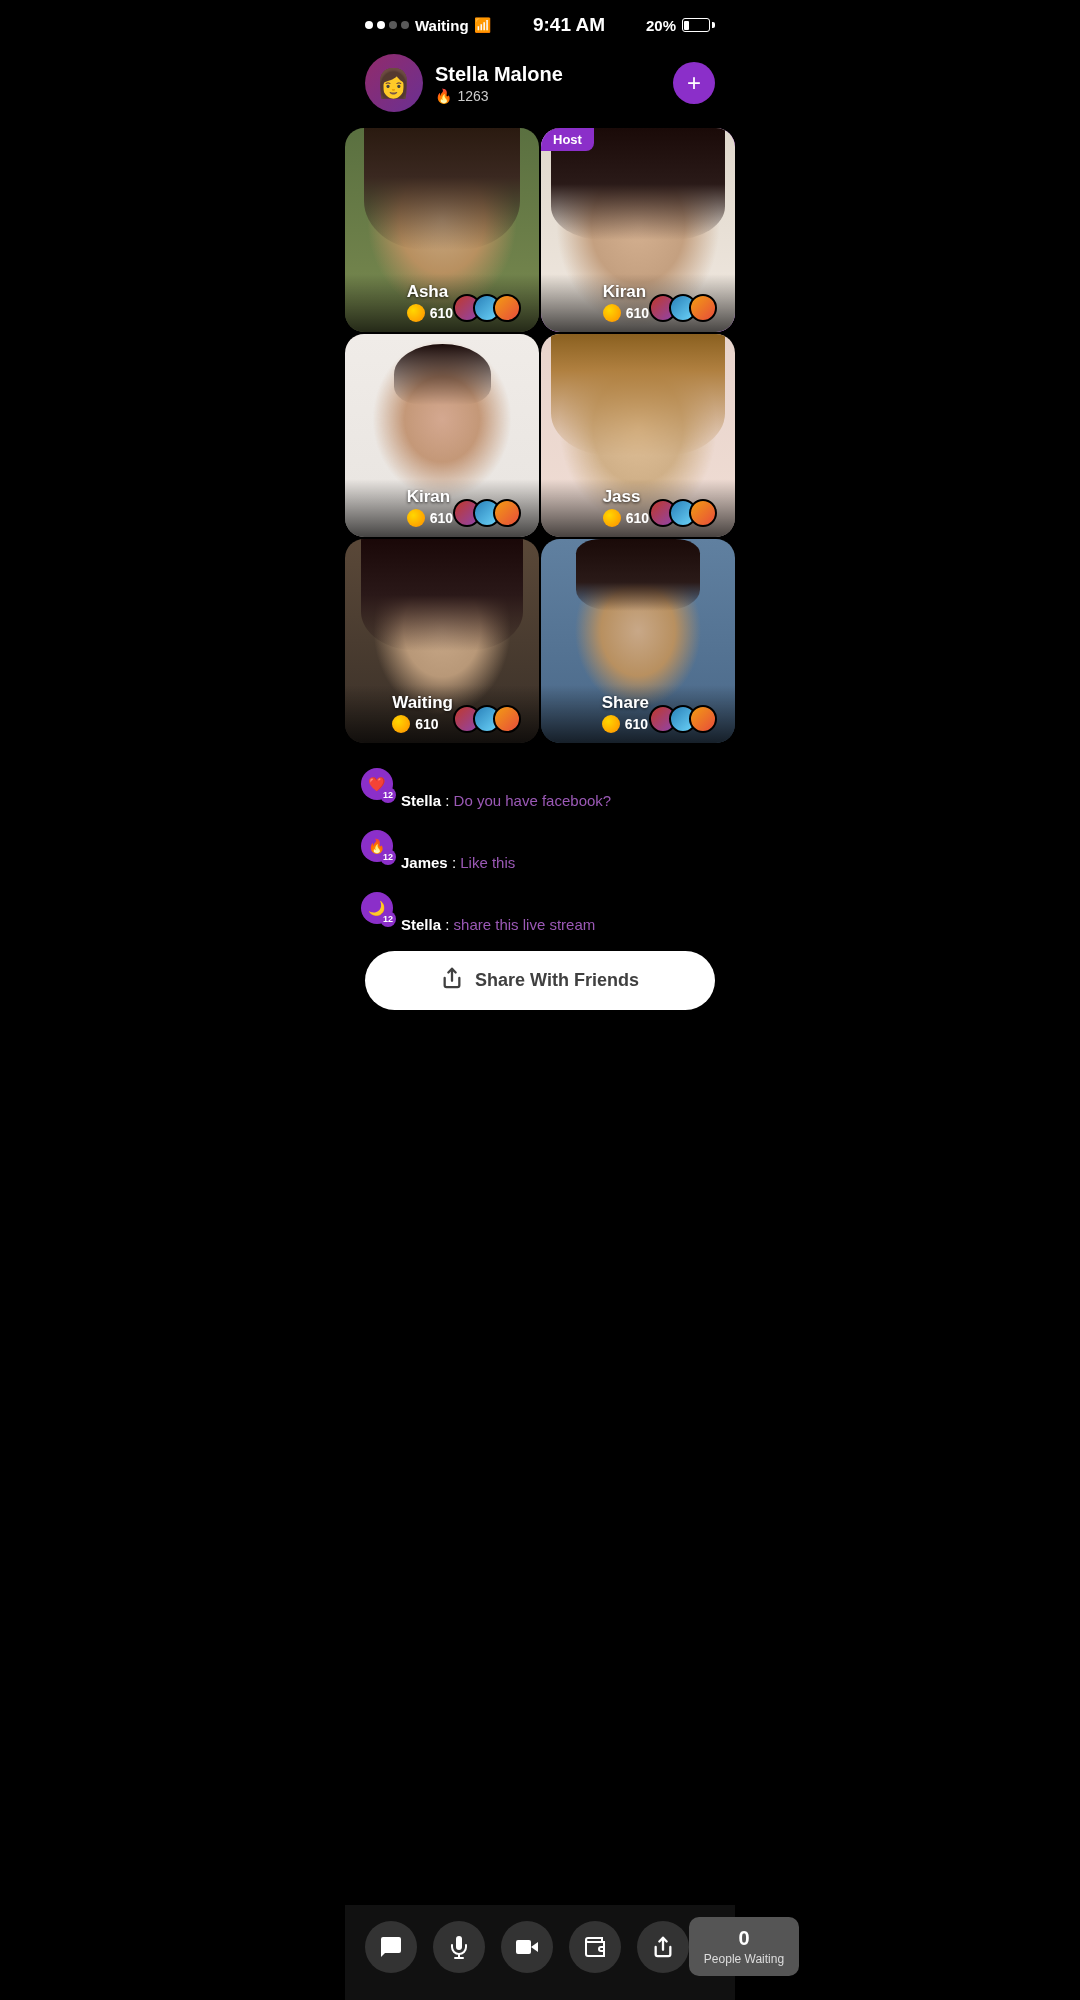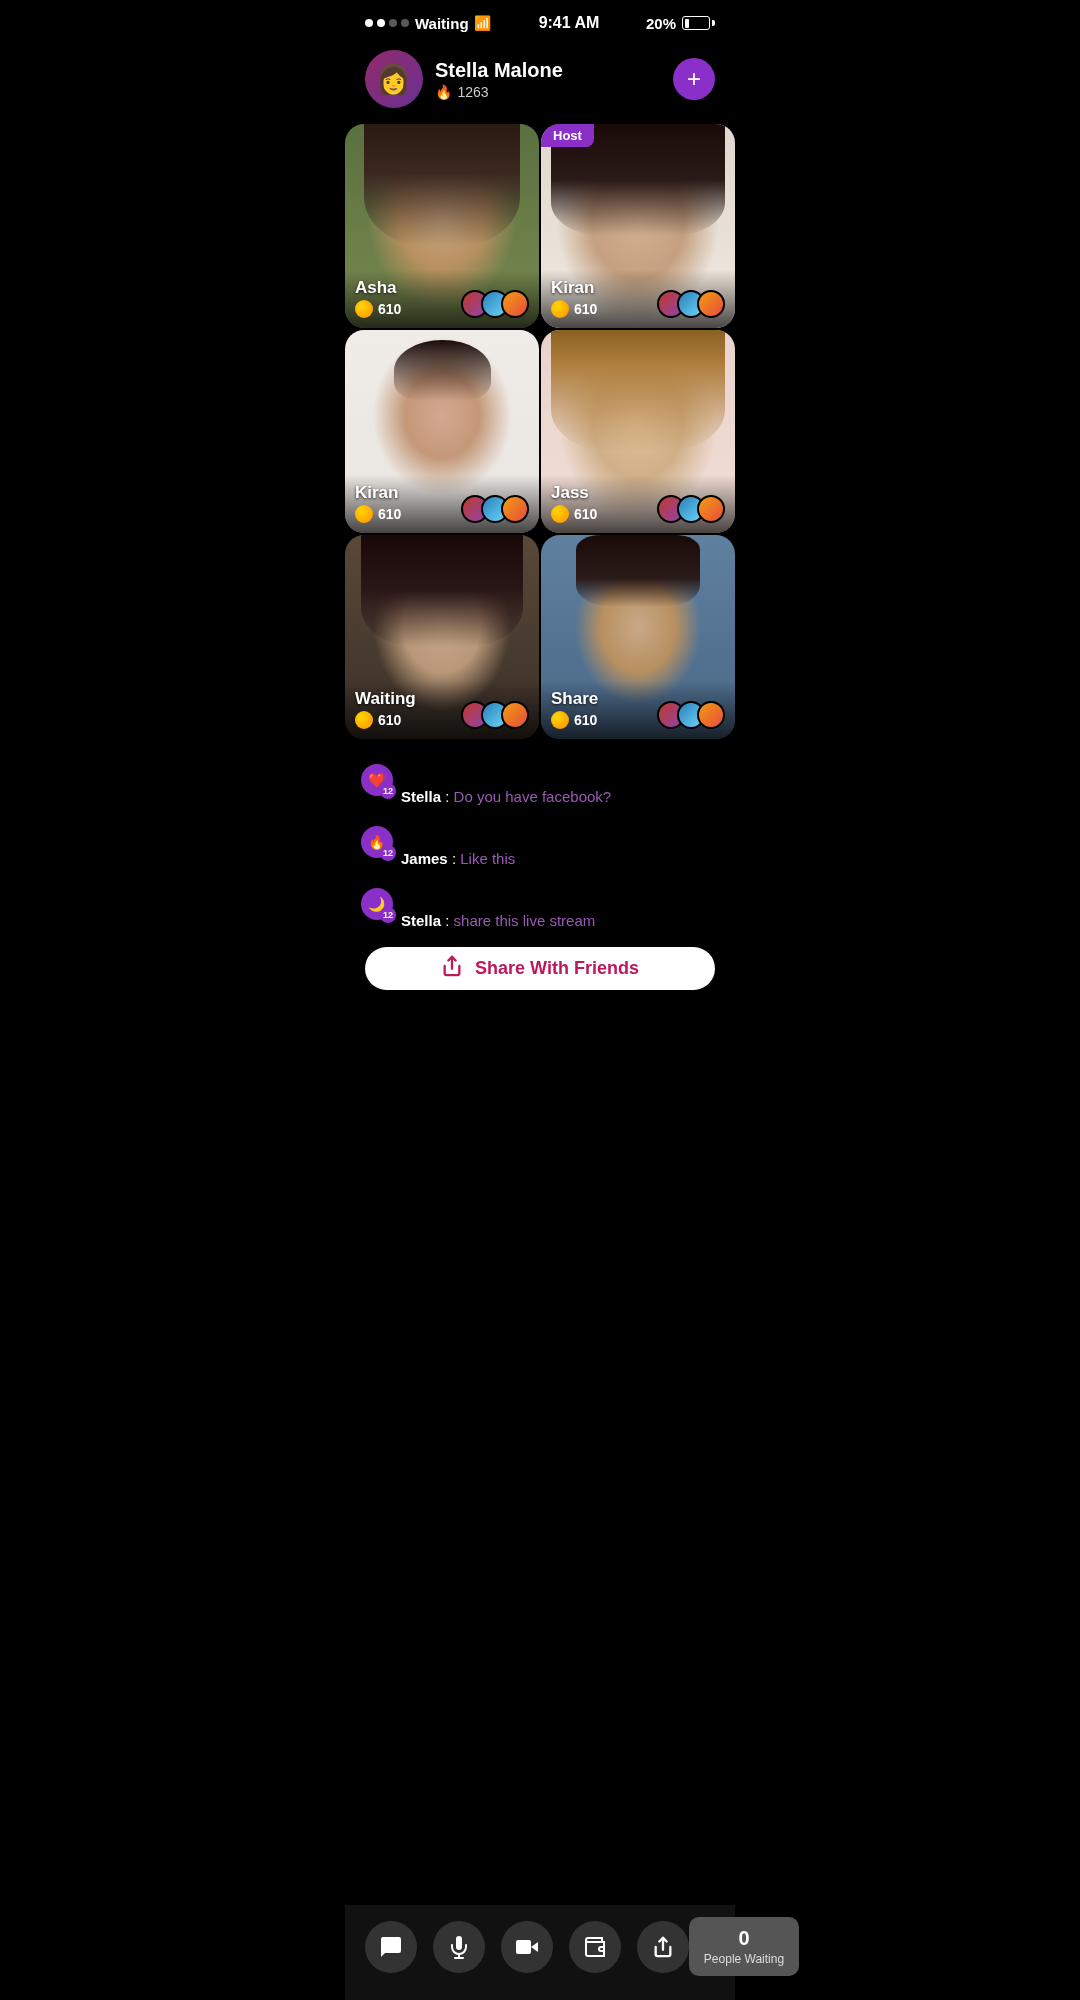--- a/index.html
+++ b/index.html
@@ -36,21 +36,21 @@
     }
     .dot {
       width: 8px;
       height: 8px;
       border-radius: 50%;
     }
     .dot.filled { background: #fff; }
     .dot.empty { background: #fff; opacity: 0.35; }
     .carrier-text { font-size: 15px; font-weight: 600; }
     .wifi-icon { font-size: 14px; }
-    .status-center { font-size: 16px; font-weight: 600; }
+    .status-center { font-size: 19px; font-weight: 600; }
     .status-right {
       display: flex;
       align-items: center;
       gap: 6px;
       font-size: 15px;
       font-weight: 600;
     }
     .battery-container {
       display: flex;
       align-items: center;
@@ -166,24 +166,24 @@
       font-weight: 600;
       padding: 4px 12px;
       border-radius: 0 0 8px 0;
     }
 
     .cell-overlay {
       position: absolute;
       bottom: 0;
       left: 0;
       right: 0;
-      padding: 8px 10px 10px;
+      padding: 8px 18px 10px;
       background: linear-gradient(to top, rgba(0,0,0,0.7) 0%, transparent 100%);
       display: flex;
-      justify-content: space-between;
+      justify-content: flex-end;
       align-items: flex-end;
     }
 
     .cell-name {
       font-size: 17px;
       font-weight: 600;
       text-shadow: 0 1px 3px rgba(0,0,0,0.8);
     }
 
     .cell-bottom-left {
@@ -303,24 +303,24 @@
     }
 
     
     .share-section {
       padding: 8px 20px 16px;
     }
 
     .share-btn {
       width: 100%;
       background: #fff;
-      color: #be185d;
+      color: #404040;
       border: none;
       border-radius: 50px;
-      padding: 8px 24px;
+      padding: 16px 24px;
       font-size: 18px;
       font-weight: 600;
       display: flex;
       align-items: center;
       justify-content: center;
       gap: 12px;
       cursor: pointer;
     }
 
     .share-btn-icon {

